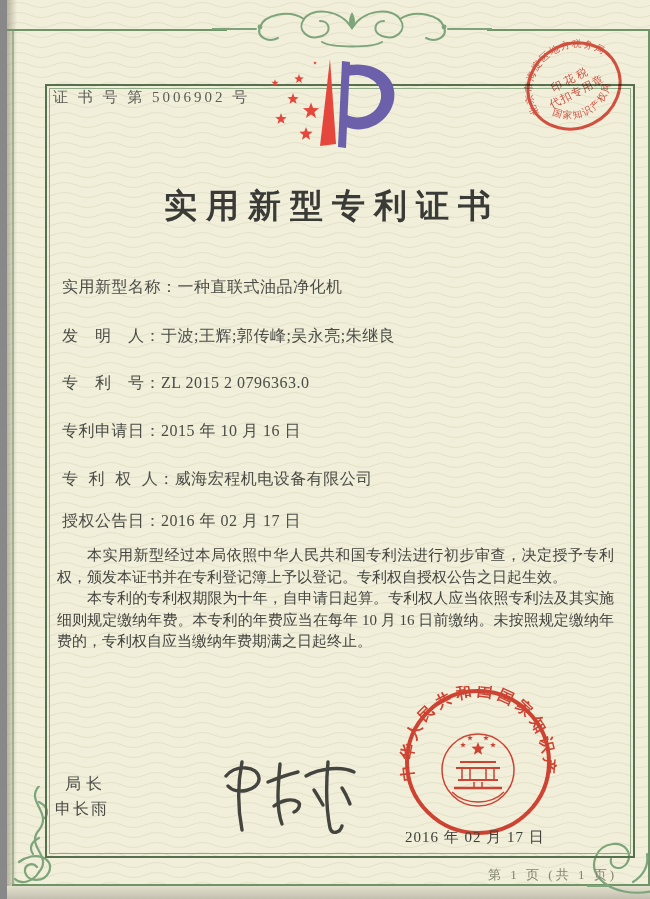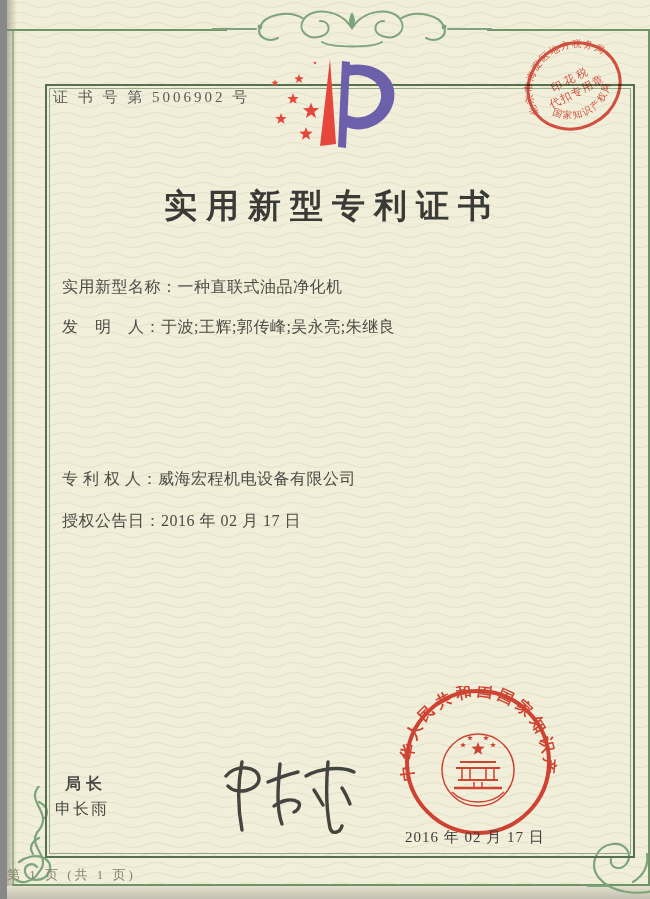--- a/index.html
+++ b/index.html
@@ -25,32 +25,32 @@
   #leftLine{left:5px;top:29px;width:2px;height:857px;opacity:.55;}
   #bottomLine{left:5px;top:884px;width:639px;height:2px;}
   
   #innerFrame{left:38px;top:84px;width:586px;height:770px;border:2px solid #57714f;}
   #innerFrame .in{position:absolute;inset:2px;border:1px solid #8fab88;}
   
   #certNumber{left:46px;top:88px;font-size:15px;color:#5c5c55;letter-spacing:3px;white-space:nowrap;}
   #title{left:0;top:184px;width:650px;text-align:center;font-size:33px;font-weight:600;
     color:#3a3a36;letter-spacing:9px;white-space:nowrap;}
   .field-row{position:absolute;left:55px;font-size:16px;color:#4c4c46;white-space:nowrap;letter-spacing:.5px;}
-  #f0{top:277px;text-align:right;} #f1{top:317px;} #f2{top:373px;} #f3{top:421px;} #f4{top:469px;} #f5{top:511px;}
+  #f0{top:277px;text-align:right;} #f1{top:326px;} #f2{top:373px;} #f3{top:421px;} #f4{top:469px;font-family:Liberation Mono, monospace;} #f5{top:511px;}
   #bodyText{left:50px;top:545px;width:557px;font-size:15px;line-height:21.6px;
     color:#454540;text-align:justify;}
   #bodyText p{margin:0;text-indent:2em;}
-  #directorTitle{left:58px;top:774px;font-size:16px;color:#4b4b45;letter-spacing:5px;font-weight:700;}
+  #directorTitle{left:58px;top:774px;font-size:16px;color:#4b4b45;letter-spacing:5px;font-weight:400;}
   #directorName{left:48px;top:799px;font-size:16px;color:#4b4b45;letter-spacing:2px;font-weight:500;}
   #sigSvg{left:195px;top:750px;}
   #sealSvg{left:392px;top:686px;mix-blend-mode:multiply;}
   #sealDate{left:398px;top:828px;width:170px;font-size:15px;color:#3f3f39;letter-spacing:1px;white-space:nowrap;}
   #taxStamp{left:503px;top:30px;mix-blend-mode:multiply;}
   #logoSvg{left:255px;top:56px;}
-  #pageFooter{left:0;top:866px;width:610px;text-align:left;font-size:13px;
+  #pageFooter{left:0;top:866px;width:610px;text-align:right;font-size:13px;
     color:#84846e;letter-spacing:3px;}
   svg text{font-family:"Liberation Serif","DejaVu Serif",serif;}
 </style>
 </head>
 <body>
 
 <div class="canvas">
 
   <svg class="abs" style="left:0;top:0" width="650" height="899">
     <defs>
@@ -148,28 +148,36 @@
   </svg>
 
   <div class="abs" id="title">实用新型专利证书</div>
 
   <div class="field-row" id="f0">
     <span class="lab">实用新型名称：</span><span class="val">一种直联式油品净化机</span>
   </div>
   <div class="field-row" id="f1">
     <span class="lab">发　明　人：</span><span class="val">于波;王辉;郭传峰;吴永亮;朱继良</span>
   </div>
+  <div class="field-row" id="f2">
+    <span class="lab">专　利　号：</span><span class="val">ZL 2015 2 0796363.0</span>
+  </div>
+  <div class="field-row" id="f3">
+    <span class="lab">专利申请日：</span><span class="val">2015 年 10 月 16 日</span>
+  </div>
   <div class="field-row" id="f4">
     <span class="lab">专 利 权 人：</span><span class="val">威海宏程机电设备有限公司</span>
   </div>
   <div class="field-row" id="f5">
     <span class="lab">授权公告日：</span><span class="val">2016 年 02 月 17 日</span>
   </div>
 
   <div class="abs" id="bodyText">
+    <p>本实用新型经过本局依照中华人民共和国专利法进行初步审查，决定授予专利权，颁发本证书并在专利登记簿上予以登记。专利权自授权公告之日起生效。</p>
+    <p>本专利的专利权期限为十年，自申请日起算。专利权人应当依照专利法及其实施细则规定缴纳年费。本专利的年费应当在每年 10 月 16 日前缴纳。未按照规定缴纳年费的，专利权自应当缴纳年费期满之日起终止。</p>
   </div>
 
   <div class="abs" id="directorTitle">局长</div>
   <div class="abs" id="directorName">申长雨</div>
 
   <svg class="abs" id="sigSvg" width="165" height="92" viewBox="0 0 165 92">
     <g fill="none" stroke="#2e2e2a" stroke-width="3.4" stroke-linecap="round" opacity="0.88">
       <path d="M40,12 C36,32 35,54 40,80"></path>
       <path d="M24,26 C34,14 56,16 57,28 C58,40 34,46 26,36"></path>
       <path d="M78,14 C76,36 74,58 80,74"></path>

